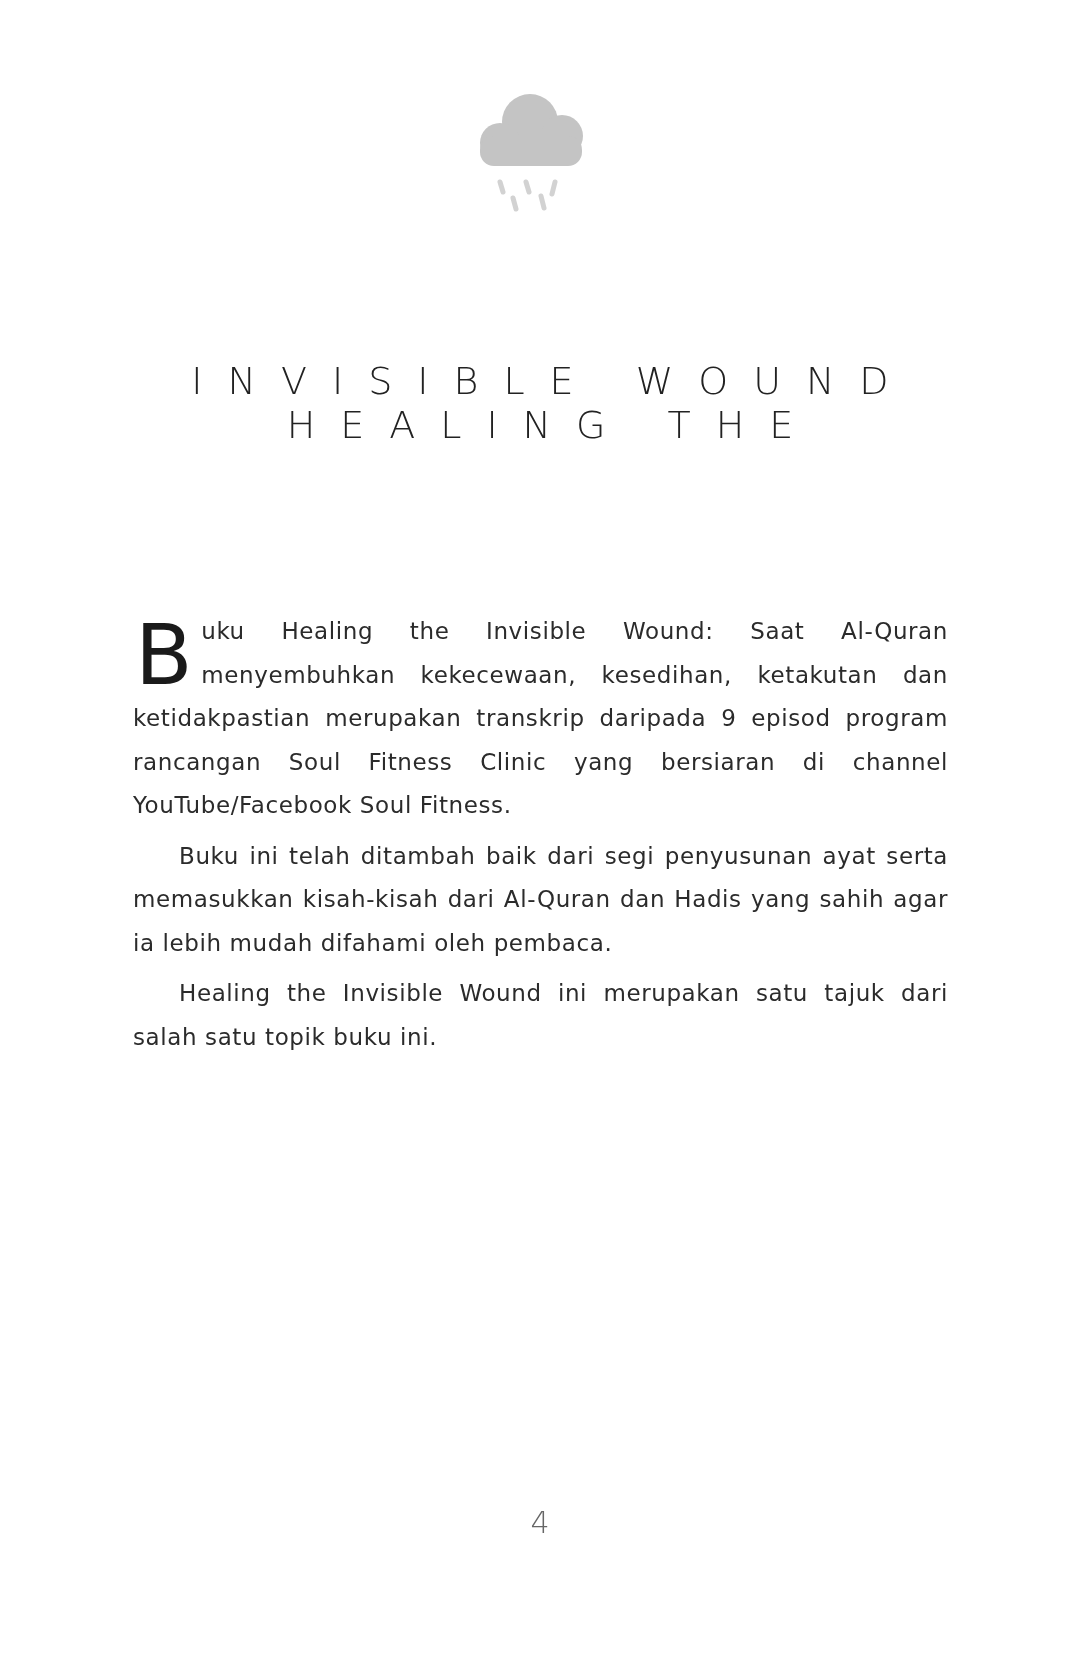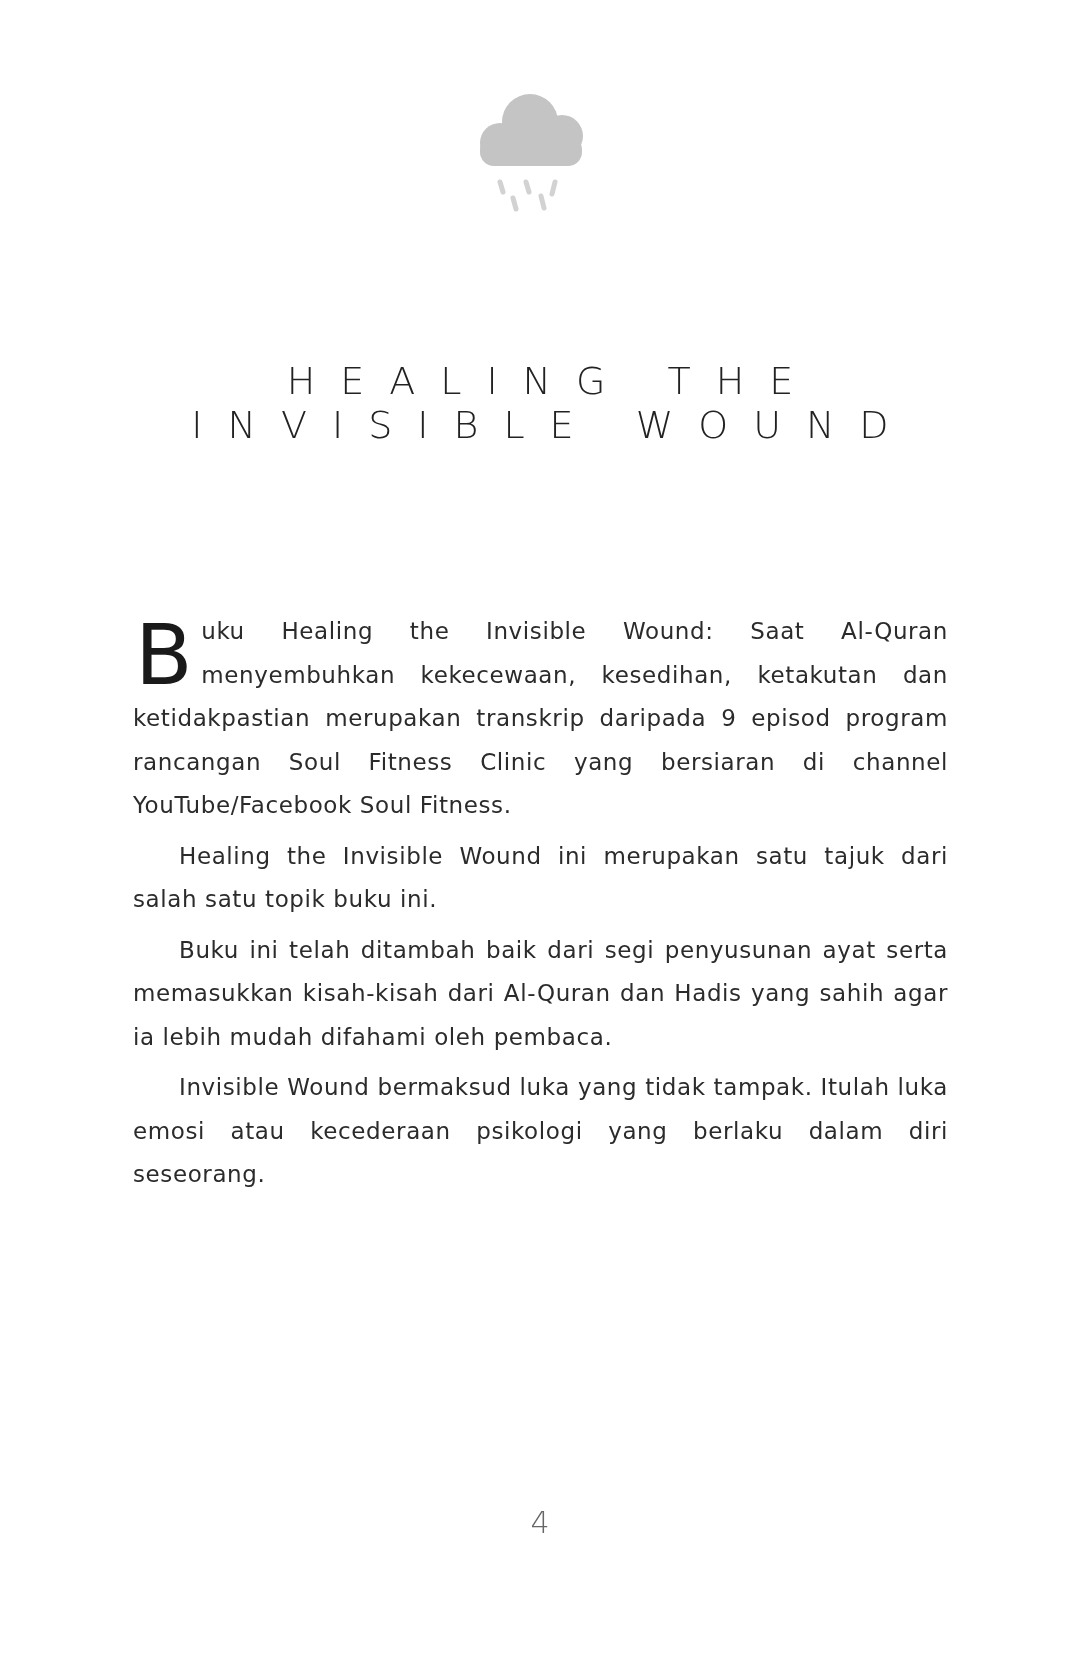--- a/index.html
+++ b/index.html
@@ -95,24 +95,23 @@
       <line x1="30" y1="94" x2="33" y2="104"></line>
       <line x1="56" y1="94" x2="59" y2="104"></line>
       <line x1="85" y1="94" x2="82" y2="106"></line>
       <line x1="43" y1="110" x2="46" y2="121"></line>
       <line x1="71" y1="108" x2="74" y2="120"></line>
     </g>
   </svg>
 </div>
 
 <h1 class="title">
+  <span class="line">INVISIBLE WOUND</span>
   <span class="line">HEALING THE</span>
-  <span class="line">INVISIBLE WOUND</span>
 </h1>
 
 <div class="body-text">
   <p class="first"><span class="dropcap">B</span><span>uku Healing the Invisible Wound: Saat Al-Quran menyembuhkan kekecewaan, kesedihan, ketakutan dan ketidakpastian merupakan transkrip daripada 9 episod program rancangan Soul Fitness Clinic yang bersiaran di channel YouTube/Facebook Soul Fitness.</span></p>
+  <p>Buku ini telah ditambah baik dari segi penyusunan ayat serta memasukkan kisah-kisah dari  Al-Quran dan Hadis yang sahih agar ia lebih mudah difahami oleh pembaca.</p>
   <p>Healing the Invisible Wound ini merupakan satu tajuk dari salah satu topik buku ini.</p>
-  <p>Buku ini telah ditambah baik dari segi penyusunan ayat serta memasukkan kisah-kisah dari  Al-Quran dan Hadis yang sahih agar ia lebih mudah difahami oleh pembaca.</p>
-  <p>Invisible Wound bermaksud luka yang tidak tampak. Itulah luka emosi atau kecederaan psikologi yang berlaku dalam diri seseorang.</p>
 </div>
 
 <div class="page-number">4</div>
 
 </body></html>

